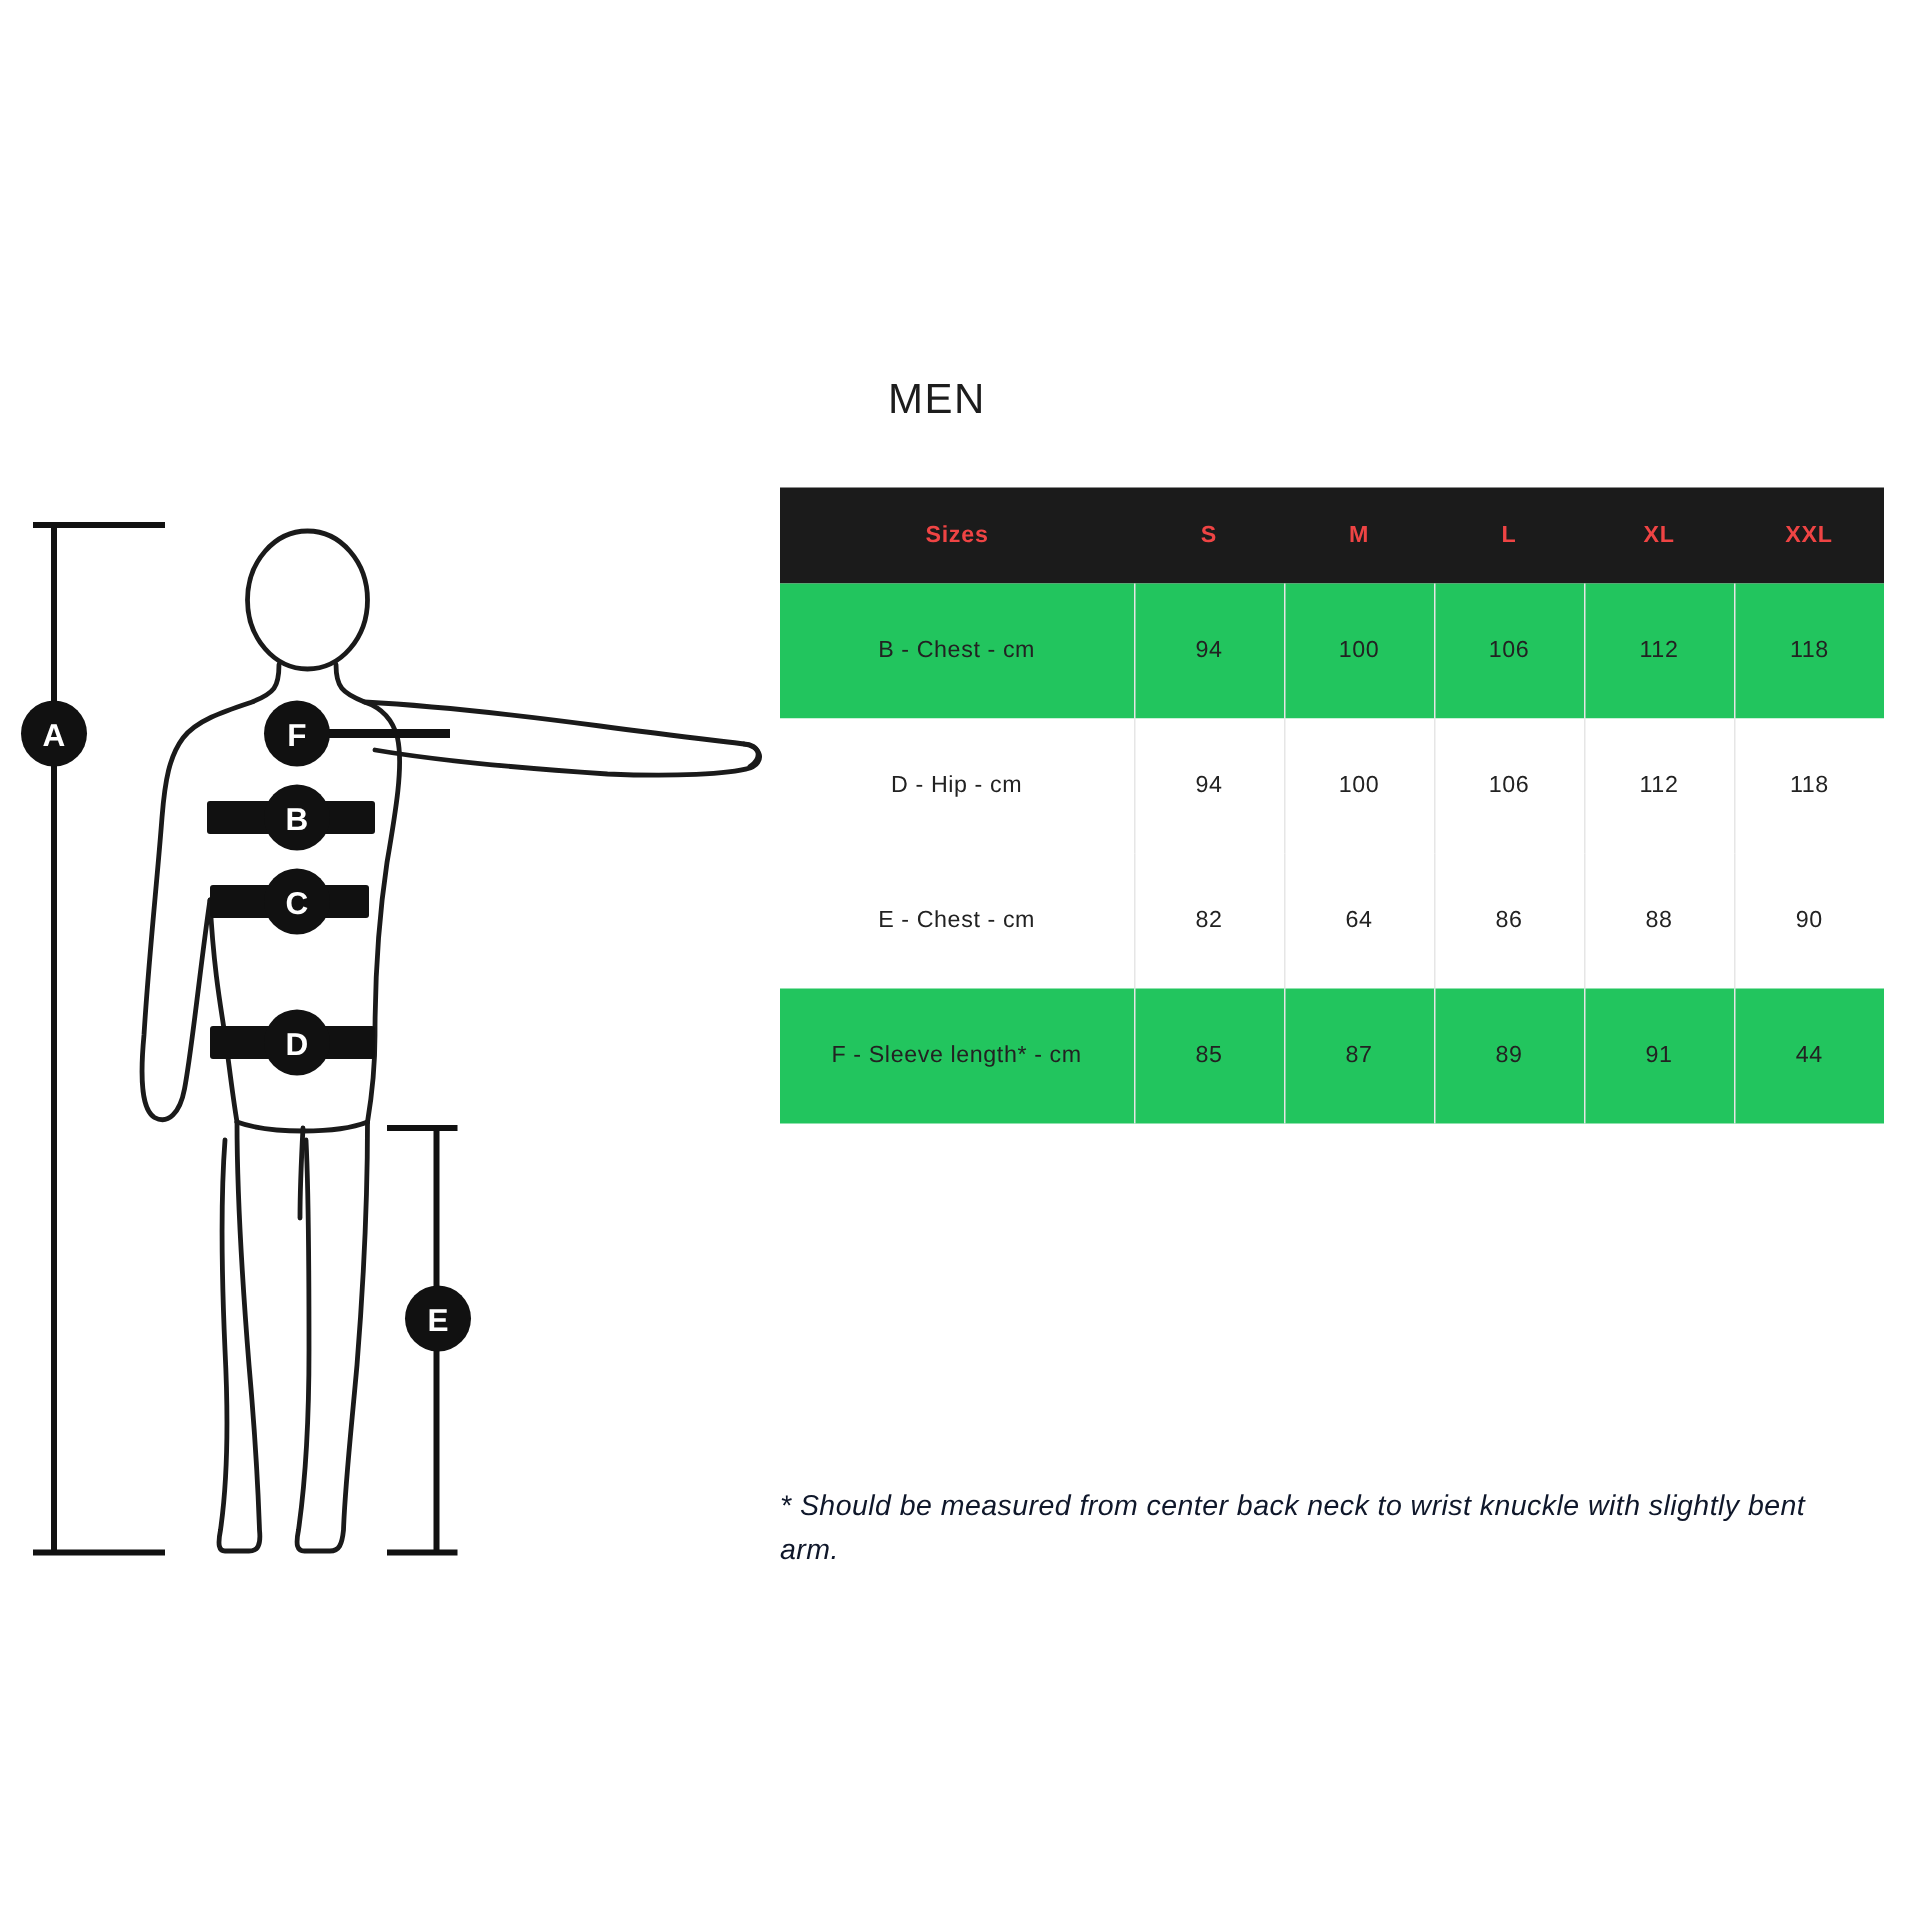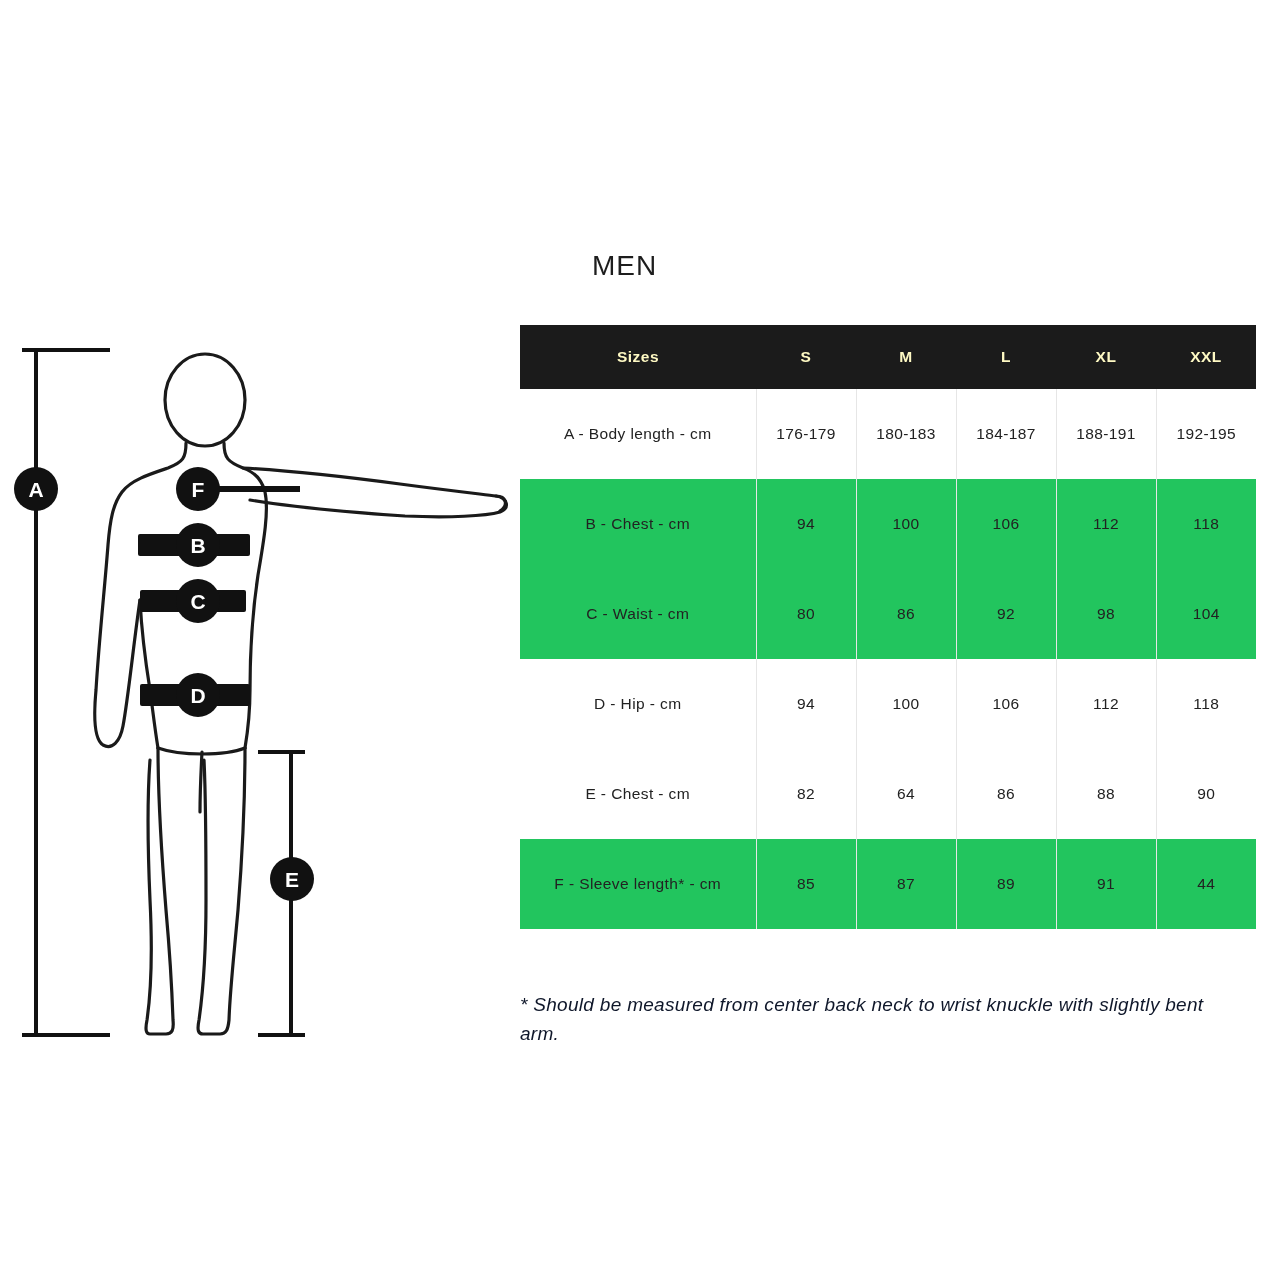--- a/index.html
+++ b/index.html
@@ -58,21 +58,21 @@
     table-layout: fixed;
     font-size: 15.5px;
   }
   #size-table th, #size-table td {
     text-align: center;
     vertical-align: middle;
     border: none;
   }
   #size-table thead th {
     background: #1b1b1b;
-    color: #fef9c3;
+    color: #ef4444;
     font-weight: bold;
     height: 62px;
     font-size: 15.5px;
     letter-spacing: 0.5px;
   }
   #size-table thead th.label-col {
     letter-spacing: 0.5px;
   }
   #size-table tbody td {
     height: 88px;
@@ -237,44 +237,28 @@
       <tr>
         <th class="label-col">Sizes</th>
         <th>S</th>
         <th>M</th>
         <th>L</th>
         <th>XL</th>
         <th>XXL</th>
       </tr>
     </thead>
     <tbody>
-      <tr class="row-even">
-        <td>A - Body length - cm</td>
-        <td class="sep">176-179</td>
-        <td class="sep">180-183</td>
-        <td class="sep">184-187</td>
-        <td class="sep">188-191</td>
-        <td class="sep">192-195</td>
-      </tr>
       <tr class="row-odd">
         <td>B - Chest - cm</td>
         <td class="sep">94</td>
         <td class="sep">100</td>
         <td class="sep">106</td>
         <td class="sep">112</td>
         <td class="sep">118</td>
       </tr>
-      <tr class="row-odd">
-        <td>C - Waist - cm</td>
-        <td class="sep">80</td>
-        <td class="sep">86</td>
-        <td class="sep">92</td>
-        <td class="sep">98</td>
-        <td class="sep">104</td>
-      </tr>
       <tr class="row-even">
         <td>D - Hip - cm</td>
         <td class="sep">94</td>
         <td class="sep">100</td>
         <td class="sep">106</td>
         <td class="sep">112</td>
         <td class="sep">118</td>
       </tr>
       <tr class="row-even">
         <td>E - Chest - cm</td>

